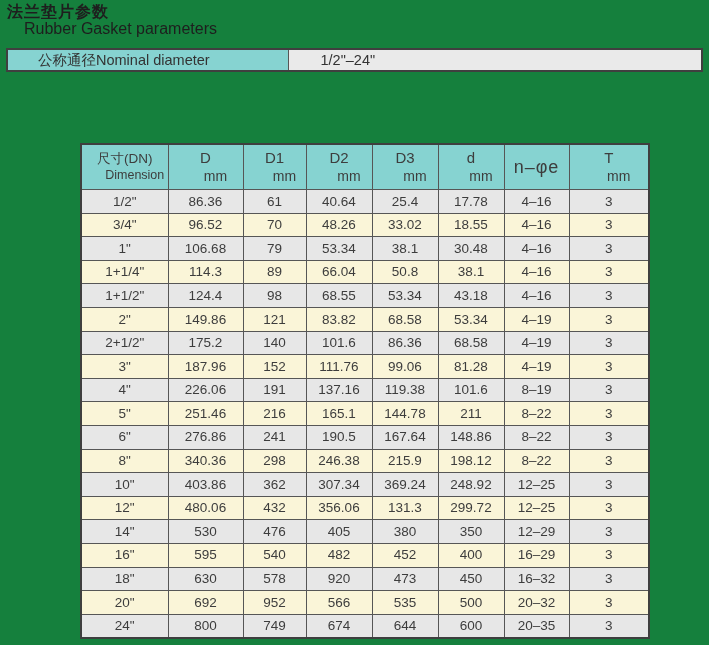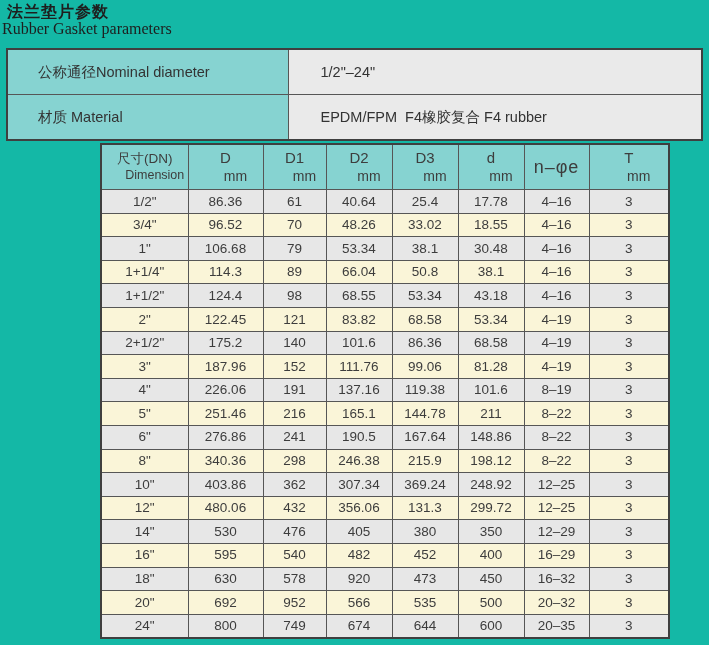--- a/index.html
+++ b/index.html
@@ -5,57 +5,56 @@
   html, body {
     margin: 0;
     padding: 0;
     background: #ffffff;
     font-family: "Liberation Sans", "DejaVu Sans", sans-serif;
   }
   .page {
     position: relative;
     width: 709px;
     height: 645px;
-    background: #14b8a6;
+    background: #15803d;
     overflow: hidden;
   }
   .title-zh {
     position: absolute;
     left: 7px;
     top: 2px;
     font-size: 16px;
     font-weight: bold;
     color: #1e1e1e;
     letter-spacing: 1px;
   }
   .title-en {
     position: absolute;
-    left: 2px;
+    left: 24px;
     top: 20px;
     font-size: 16px;
     color: #1e1e1e;
-    font-family: Liberation Serif, serif;
   }
 
   
   .info-table {
     position: absolute;
     left: 6px;
     top: 48px;
     width: 697px;
     border-collapse: collapse;
     table-layout: fixed;
     border: 2px solid var(--border-dark, #3f3f3f);
   }
   .info-table td {
     border: 1px solid var(--border, #565656);
     height: 20px;
     font-size: 14.5px;
     color: #333333;
-    padding: 12px;
+    padding: 0;
   }
   .info-label {
     text-align: left;
     padding-left: 30px !important;
   }
   .info-value {
     text-align: left;
     padding-left: 32px !important;
     white-space: pre;
     background: var(--value-gray, #eaeaea);
@@ -65,21 +64,20 @@
 
   
   .main-table {
     position: absolute;
     left: 80px;
     top: 143px;
     width: 568px;
     border-collapse: collapse;
     table-layout: fixed;
     border: 2px solid var(--border-dark, #3f3f3f);
-    margin-left: 20px;
   }
   .main-table th, .main-table td {
     border: 1px solid var(--border, #565656);
     text-align: center;
     color: #3d3d3d;
     padding: 0;
   }
   .main-table th {
     background: var(--teal, #86d3d1);
     height: 44px;
@@ -111,24 +109,20 @@
 
   <table class="info-table">
     <colgroup>
       <col style="width:281px">
       <col>
     </colgroup>
     <tbody>
         <tr class="teal-row">
           <td class="info-label">公称通径Nominal diameter</td>
           <td class="info-value">1/2"–24"</td>
-        </tr>
-        <tr class="teal-row">
-          <td class="info-label">材质 Material</td>
-          <td class="info-value">EPDM/FPM  F4橡胶复合 F4 rubber</td>
         </tr>
       </tbody>
   </table>
 
   <table class="main-table">
     <colgroup>
       <col style="width:87px">
       <col style="width:75px">
       <col style="width:63px">
       <col style="width:66px">
@@ -218,21 +212,21 @@
           <td>124.4</td>
           <td>98</td>
           <td>68.55</td>
           <td>53.34</td>
           <td>43.18</td>
           <td>4–16</td>
           <td>3</td>
         </tr>
         <tr class="row-cream">
           <td>2"</td>
-          <td>122.45</td>
+          <td>149.86</td>
           <td>121</td>
           <td>83.82</td>
           <td>68.58</td>
           <td>53.34</td>
           <td>4–19</td>
           <td>3</td>
         </tr>
         <tr class="row-gray">
           <td>2+1/2"</td>
           <td>175.2</td>

